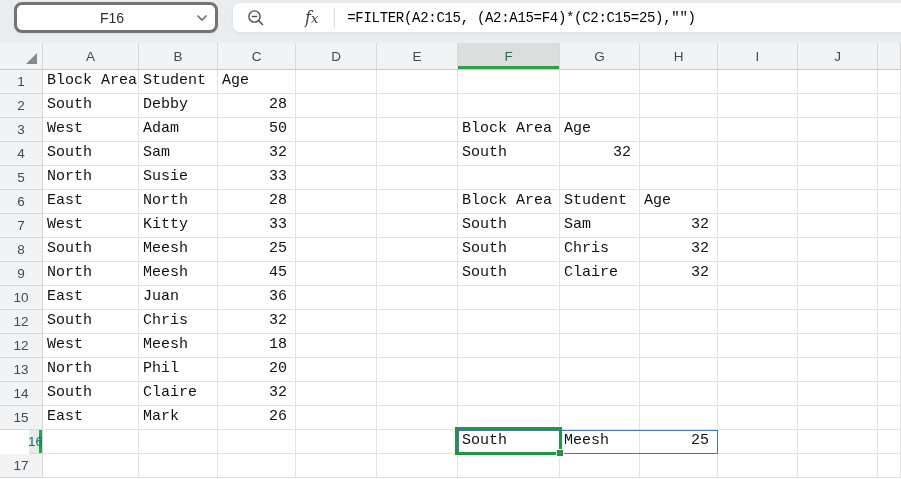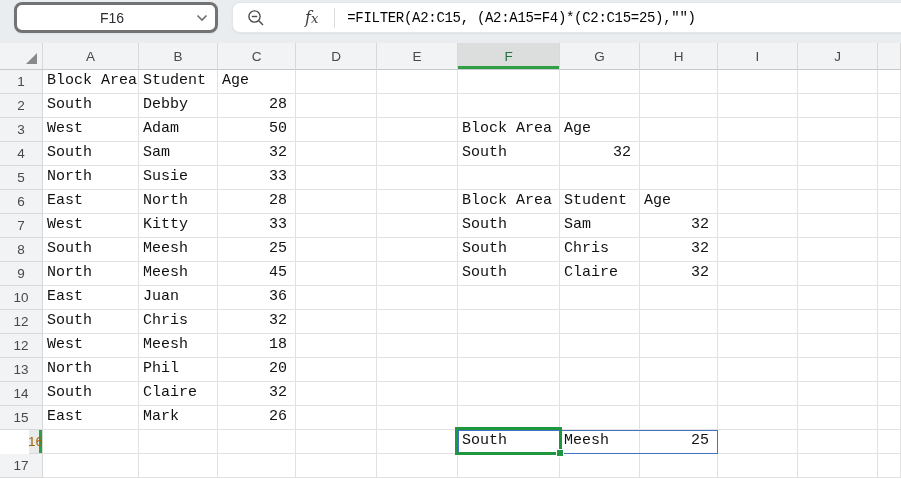--- a/index.html
+++ b/index.html
@@ -30,21 +30,21 @@
   .sheet { position:absolute; left:0; top:43px; width:901px; height:436px;
            display:grid;
            grid-template-columns:43px 96px 79px 78px 81px 81px 102px 80px 78px 80px 80px 23px;
            grid-template-rows:27px repeat(17, 24px); }
   .hdr { background:#f2f3f4; border-right:1px solid #d8d8d8; border-bottom:1px solid #d8d8d8;
          display:flex; align-items:center; justify-content:center;
          font-size:13.5px; color:#46494d; overflow:hidden; }
   .colhdr { border-bottom:1px solid #c9c9c9; }
   .colhdr.selcol { background:#dcdddd; color:#217346;
                    box-shadow:inset 0 -3px 0 #2f9e44; }
-  .rowhdr.selrow { background:#e9eaea; color:#a16207;
+  .rowhdr.selrow { background:#e9eaea; color:#0f766e;
                    box-shadow:inset -3px 0 0 #2f9e44;margin-left:29px; }
   .corner { background:#f2f3f4; border-right:1px solid #d8d8d8; border-bottom:1px solid #c9c9c9;
             position:relative; }
   .corner .tri { position:absolute; right:5px; bottom:5px; width:0; height:0;
                  border-left:11px solid transparent; border-bottom:11px solid #87898c; }
   .cell { background:#fff; border-right:1px solid #e2e2e2; border-bottom:1px solid #e2e2e2;
           font-family:"Liberation Mono","DejaVu Sans Mono",monospace; font-size:15px;
           color:#111; line-height:22px; padding:0 4px; white-space:nowrap; overflow:hidden; }
   .cell.num { text-align:right; padding-right:8px; }
 

